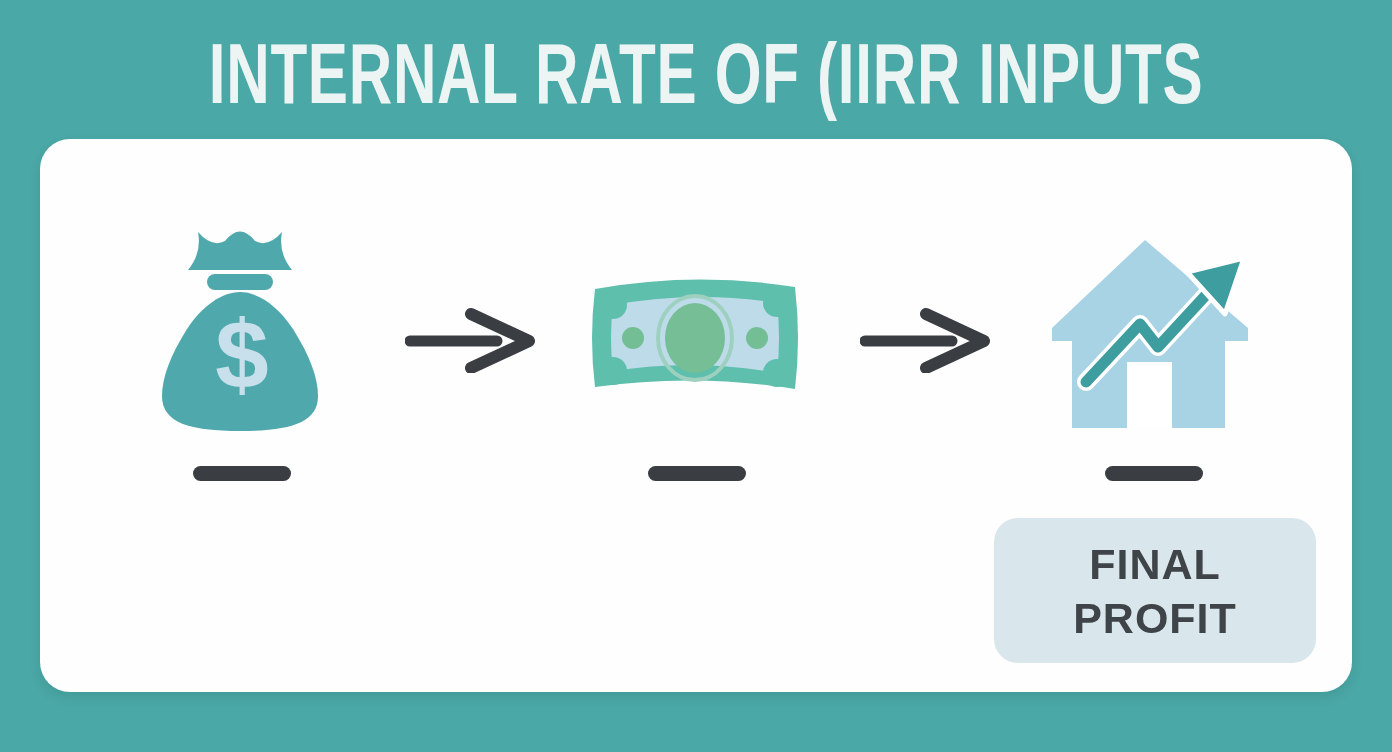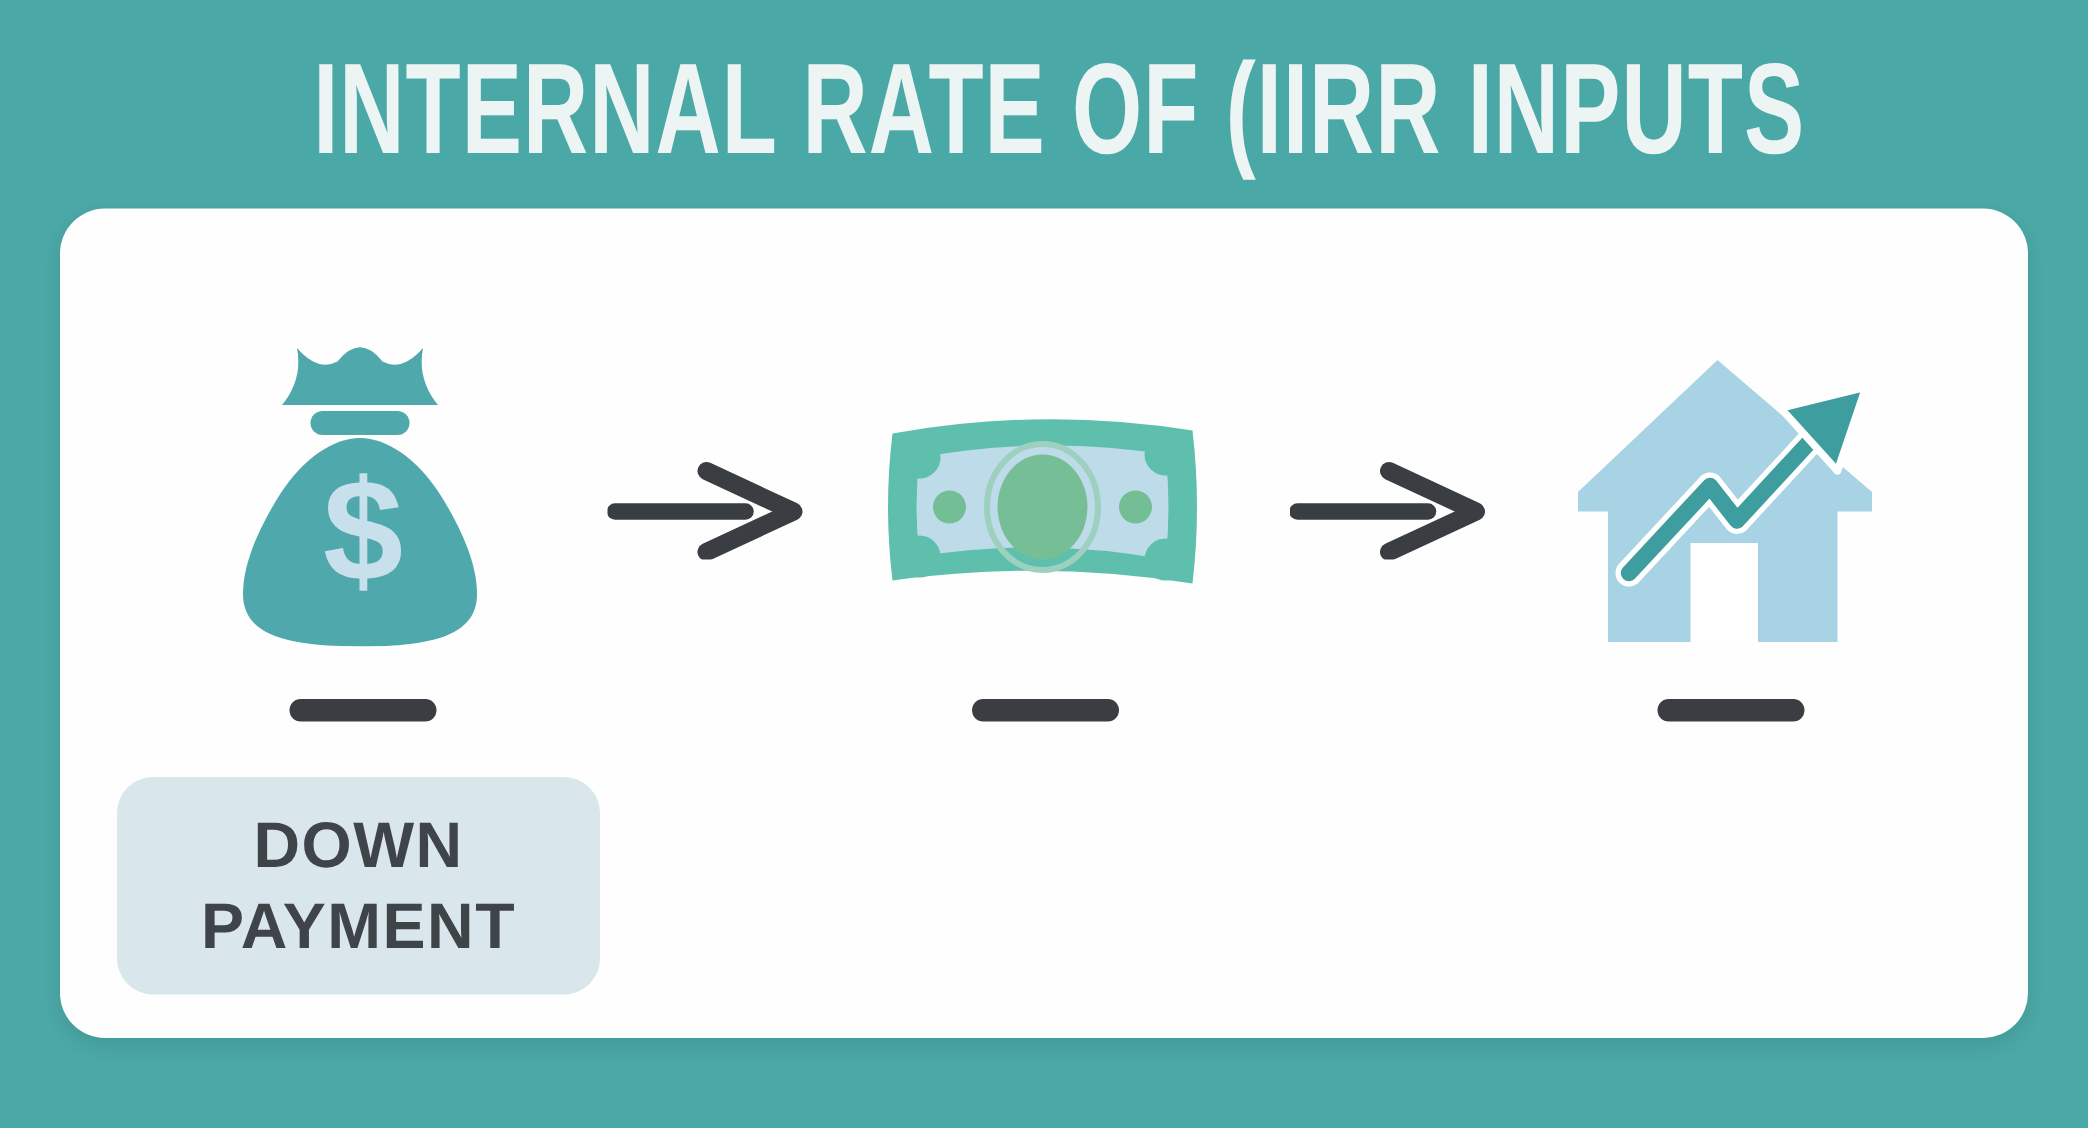--- a/index.html
+++ b/index.html
@@ -70,24 +70,20 @@
         <text class="bag-dollar" style="fill:var(--bag_dollar)" x="84" y="128" text-anchor="middle" dominant-baseline="central">$</text>
       </svg>
     </div>
     <div class="abs flow-arrow arrow-1">
       <svg viewBox="0 0 131 66" xmlns="http://www.w3.org/2000/svg">
         <line x1="5" y1="34" x2="92" y2="34" style="stroke:var(--dark)" stroke-width="11" stroke-linecap="round"></line>
         <polyline points="66,7 124,34 66,61" fill="none" style="stroke:var(--dark)" stroke-width="12" stroke-linecap="round" stroke-linejoin="round"></polyline>
       </svg>
     </div>
     <div class="abs dash dash-1"></div>
-    <div class="abs label-box box-1">
-      <span class="label-text">DOWN
-PAYMENT</span>
-    </div>
 
     <div class="abs icon-box note-wrap">
       <svg viewBox="0 0 214 136" xmlns="http://www.w3.org/2000/svg">
         <path style="fill:var(--note_border)" d="M7,19 Q107,1 207,17 Q213,68 207,119 Q107,103 7,117 Q1,68 7,19 Z"></path>
         <path style="fill:var(--note_inner)" d="M25,35 Q107,20 189,33 Q193,68 189,103 Q107,88 25,101 Q21,68 25,35 Z"></path>
         <circle style="fill:var(--note_border)" cx="25" cy="35" r="14"></circle>
         <circle style="fill:var(--note_border)" cx="189" cy="33" r="14"></circle>
         <circle style="fill:var(--note_border)" cx="189" cy="103" r="14"></circle>
         <circle style="fill:var(--note_border)" cx="25" cy="101" r="14"></circle>
         <ellipse cx="107" cy="68" rx="37" ry="42" fill="none" style="stroke:var(--note_ring)" stroke-width="4"></ellipse>
@@ -107,15 +103,19 @@
     <div class="abs icon-box house-wrap">
       <svg viewBox="0 0 196 190" xmlns="http://www.w3.org/2000/svg">
         <path style="fill:var(--house)" d="M93,0 L196,88 L196,101 L173,101 L173,188 L20,188 L20,101 L0,101 L0,88 Z"></path>
         <rect x="75" y="122" width="45" height="66" fill="#FFFFFF"></rect>
         <polyline points="34,142 88,84 106,107 154,55" fill="none" stroke="#FFFFFF" stroke-width="18" stroke-linecap="round" stroke-linejoin="round"></polyline>
         <polyline points="34,142 88,84 106,107 154,55" fill="none" style="stroke:var(--house_arrow)" stroke-width="11" stroke-linecap="round" stroke-linejoin="round"></polyline>
         <polygon points="192,18 173,74 135,32" style="fill:var(--house_arrow)" stroke="#FFFFFF" stroke-width="5" stroke-linejoin="round"></polygon>
       </svg>
     </div>
     <div class="abs dash dash-3"></div>
+    <div class="abs label-box box-3">
+      <span class="label-text">FINAL
+PROFIT</span>
+    </div>
 
   </div>
 </div>
 
 </body></html>

